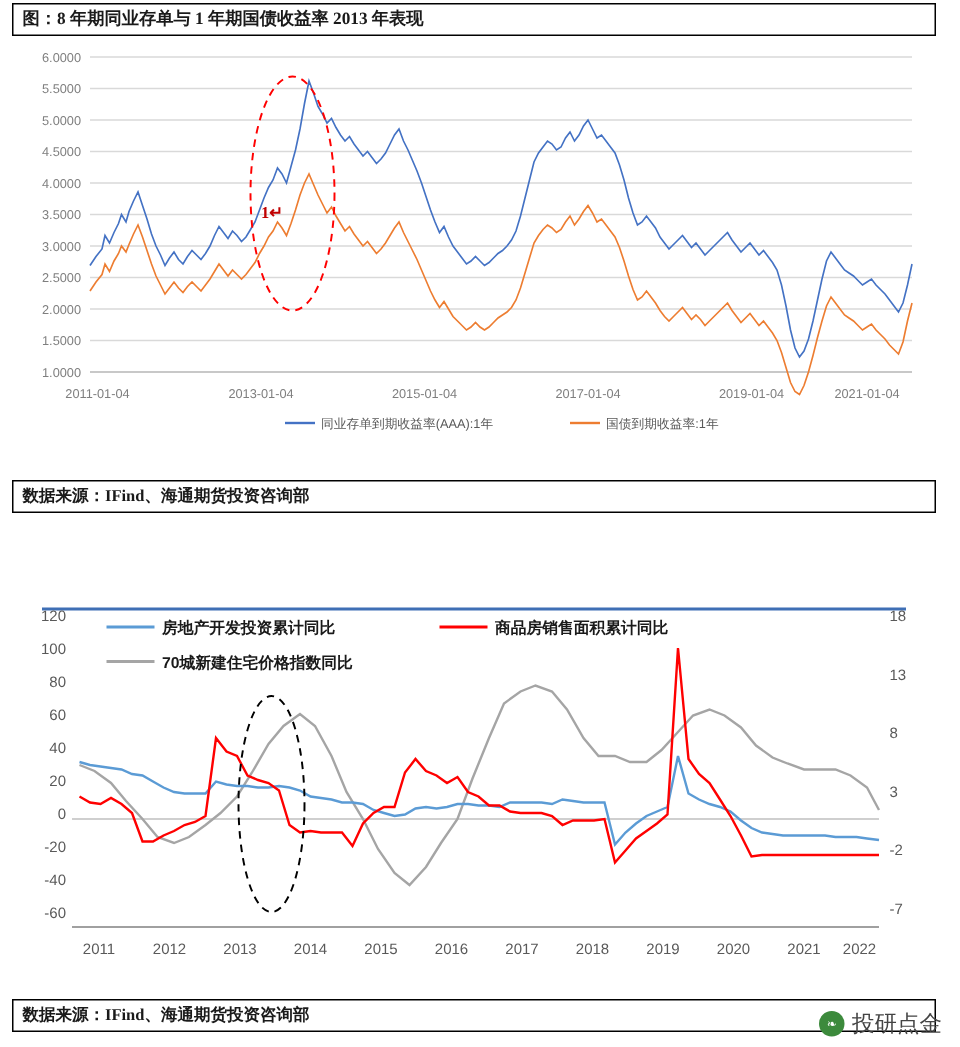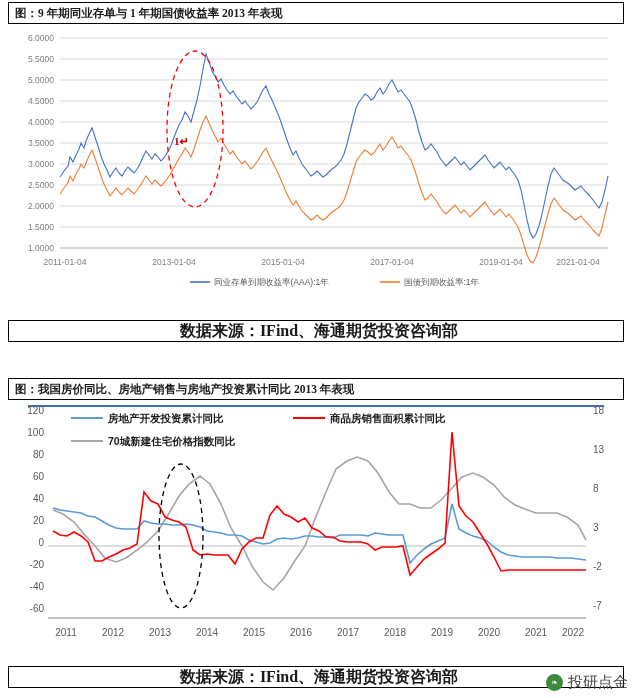--- a/index.html
+++ b/index.html
@@ -21,27 +21,26 @@
     font-family:"Liberation Serif", serif;
     line-height:20px;
     padding-left:6px;
     box-sizing:border-box;
     white-space:nowrap;
   }
   .source-bar{
     position:absolute;left:8px;width:616px;height:22px;
     border:1px solid #000;
     background:#fff;
-    font-size:16px;font-weight:bold;
+    font-size:11px;font-weight:bold;
     font-family:"Liberation Serif", serif;
     line-height:20px;
     padding-left:6px;
     box-sizing:border-box;
     white-space:nowrap;
-    text-align:center;
   }
 
   
   .chart-box{position:absolute;background:#fff;}
   .chart-svg{display:block;}
 
   .axis-label{font-size:8.5px;fill:#7f7f7f;font-family:"Liberation Sans",sans-serif;}
   .axis-label2{font-size:10px;fill:#595959;font-family:"Liberation Sans",sans-serif;}
   .legend-text{font-size:8.5px;fill:#595959;font-family:"Liberation Sans",sans-serif;}
   .legend-text2{font-size:10.5px;font-weight:bold;fill:#1a1a1a;font-family:"Liberation Sans",sans-serif;}
@@ -58,21 +57,21 @@
     display:flex;align-items:center;justify-content:center;
     color:#fff;font-size:8px;
   }
   .wm-text{font-size:15px;color:#444;font-family:"Liberation Serif",serif;}
 </style>
 </head>
 <body>
 
 <div class="page">
 
-  <div class="title-bar" style="top:2px;">图：9 年期同业存单与 1 年期国债收益率 2013 年表现</div>
+  <div class="title-bar" style="top:2px;">图：8 年期同业存单与 1 年期国债收益率 2013 年表现</div>
 
   <div class="chart-box" style="left:8px;top:24px;width:616px;height:278px;">
     <svg class="chart-svg" width="616" height="278" viewBox="0 0 616 278">
 
       <g>
         <line x1="52" y1="14" x2="600" y2="14" stroke="#d9d9d9" stroke-width="1"></line>
         <line x1="52" y1="35" x2="600" y2="35" stroke="#d9d9d9" stroke-width="1"></line>
         <line x1="52" y1="56" x2="600" y2="56" stroke="#d9d9d9" stroke-width="1"></line>
         <line x1="52" y1="77" x2="600" y2="77" stroke="#d9d9d9" stroke-width="1"></line>
         <line x1="52" y1="98" x2="600" y2="98" stroke="#d9d9d9" stroke-width="1"></line>
@@ -119,21 +118,20 @@
         <line x1="182" y1="258" x2="202" y2="258" stroke="#4472c4" stroke-width="1.6"></line>
         <text class="legend-text" x="206" y="261">同业存单到期收益率(AAA):1年</text>
         <line x1="372" y1="258" x2="392" y2="258" stroke="#ed7d31" stroke-width="1.6"></line>
         <text class="legend-text" x="396" y="261">国债到期收益率:1年</text>
       </g>
     </svg>
   </div>
 
   <div class="source-bar" style="top:320px;">数据来源：IFind、海通期货投资咨询部</div>
 
-  <div class="title-bar" style="top:378px;">图：我国房价同比、房地产销售与房地产投资累计同比 2013 年表现</div>
 
   <div class="chart-box" style="left:8px;top:400px;width:616px;height:262px;">
     <svg class="chart-svg" width="616" height="262" viewBox="0 0 616 262">
 
       <line x1="20" y1="6" x2="596" y2="6" stroke="#3f6fb5" stroke-width="2"></line>
 
       <g>
         <text class="axis-label2" x="36" y="14" text-anchor="end">120</text>
         <text class="axis-label2" x="36" y="36" text-anchor="end">100</text>
         <text class="axis-label2" x="36" y="58" text-anchor="end">80</text>

